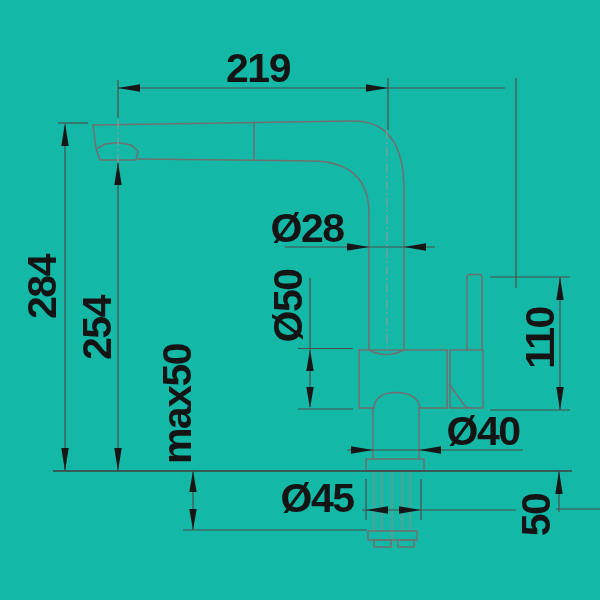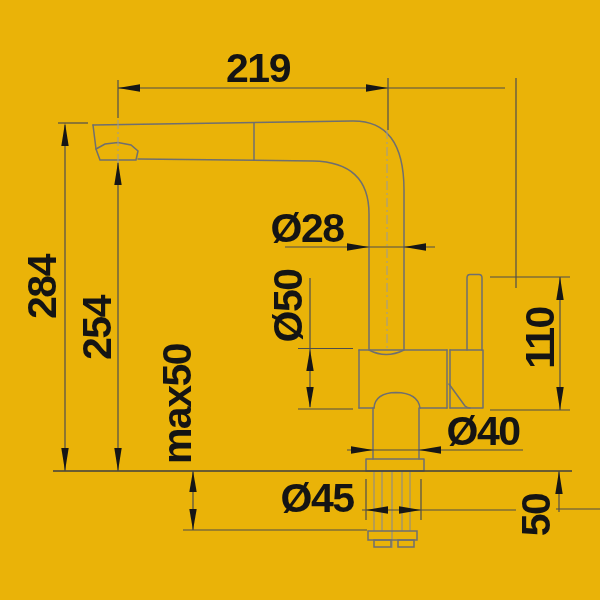--- a/index.html
+++ b/index.html
@@ -1,17 +1,17 @@
 <!DOCTYPE html>
 <html><head>
 <meta charset="utf-8">
 <style>
   html,body{margin:0;padding:0;background:#fff;}
   .canvas{
-    position:relative;width:600px;height:600px;background:#eab308;
+    position:relative;width:600px;height:600px;background:#14b8a6;
     font-family:"Liberation Sans",sans-serif;overflow:hidden;
   }
   svg{display:block}
   .geo{stroke:#6f6f6f;stroke-width:1.5;fill:none;stroke-linecap:round;}
   .geo-thin{stroke:#8b8b8b;stroke-width:1.1;fill:none;}
   .dim{stroke:#4d4d4d;stroke-width:1.2;fill:none;}
   .dark{stroke:#3f3f3f;stroke-width:1.5;fill:none;}
   .cline{stroke:#9a9a9a;stroke-width:1;fill:none;stroke-dasharray:9 3 2 3;}
   .arr{fill:#161616;stroke:none;}
   .dimtext{

